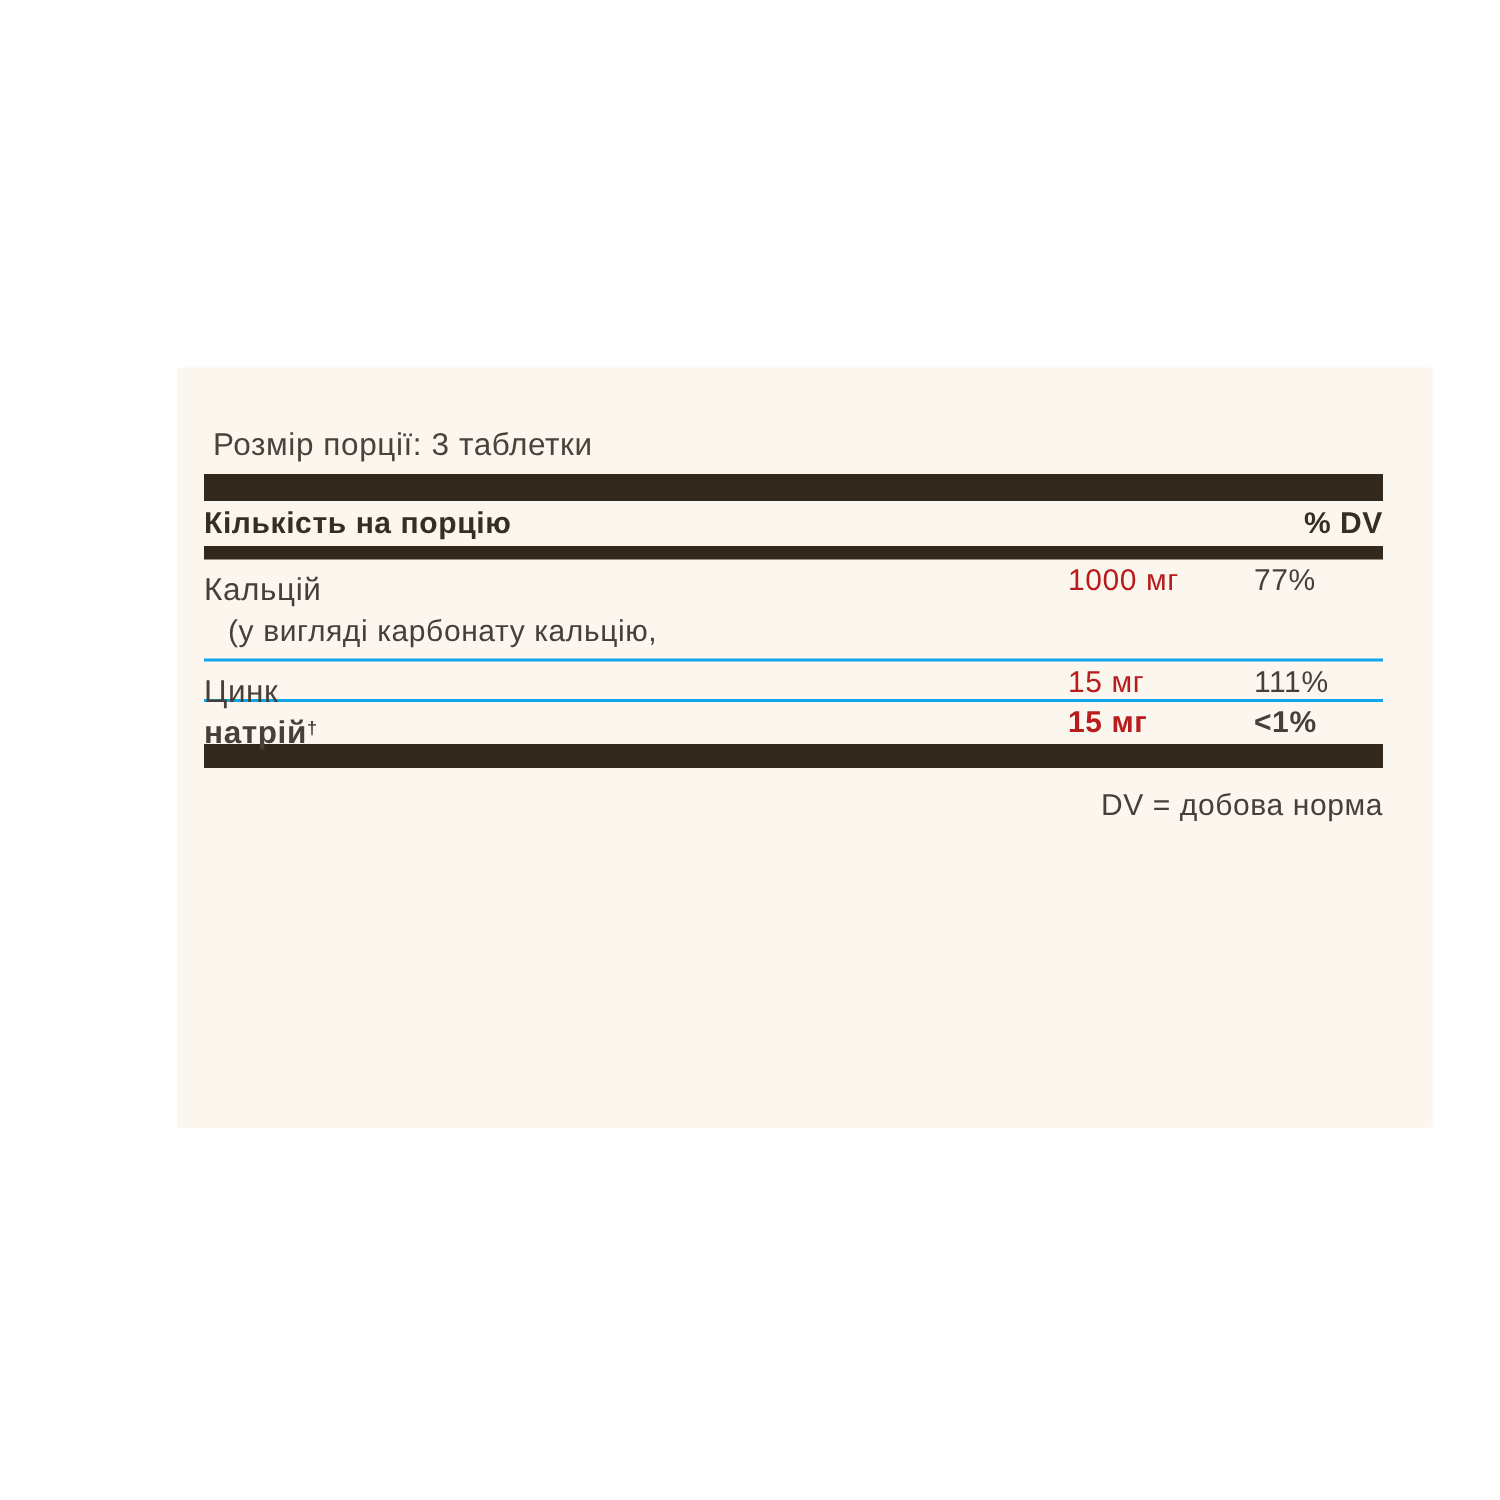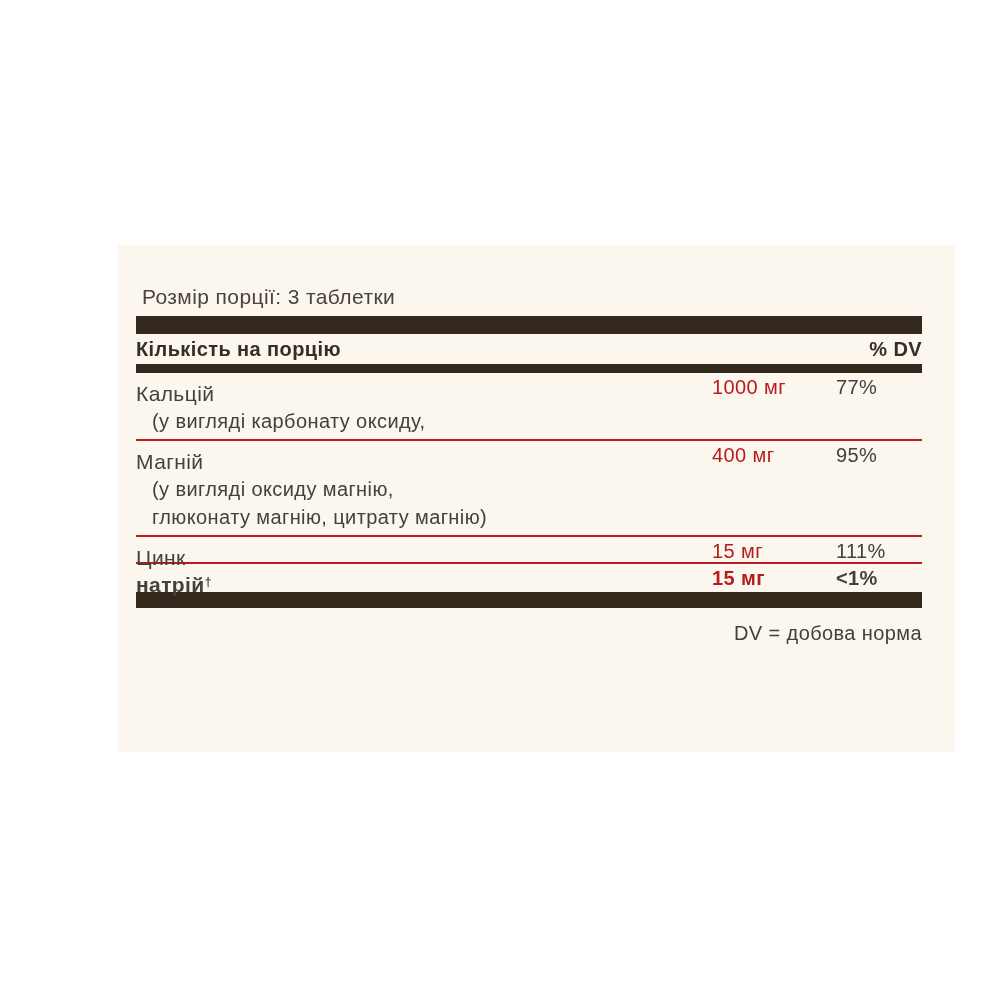--- a/index.html
+++ b/index.html
@@ -52,21 +52,21 @@
   .header-row {
     height: 30px;
     display: flex;
     align-items: center;
     justify-content: space-between;
     font-size: 20px;
     font-weight: bold;
     letter-spacing: 0.4px;
     color: #362e26;
   }
-  .nutrient-row { border-bottom: 2px solid #b91c1c; }
+  .nutrient-row { border-bottom: 2px solid #0ea5e9; }
   .nutrient-row.last { border-bottom: none; padding-bottom: 3px; font-weight: bold; }
   .row-main {
     display: grid;
     grid-template-columns: 1fr 124px 86px;
     padding-top: 3px;
     font-size: 20px;
   }
   .nutrient-name {
     position: relative;
     top: 7px;
@@ -126,35 +126,24 @@
 
       <div class="bar bar-medium"></div>
 
       <div class="nutrient-row">
         <div class="row-main">
           <span class="nutrient-name"><span>Кальцій</span><sup></sup></span>
           <span class="nutrient-amount">1000 мг</span>
           <span class="nutrient-dv">77%</span>
         </div>
         <div class="details">
-          <div class="detail-line">(у вигляді карбонату оксиду,</div>
+          <div class="detail-line">(у вигляді карбонату кальцію,</div>
         </div>
       </div>
 
-      <div class="nutrient-row">
-        <div class="row-main">
-          <span class="nutrient-name"><span>Магній</span><sup></sup></span>
-          <span class="nutrient-amount">400 мг</span>
-          <span class="nutrient-dv">95%</span>
-        </div>
-        <div class="details">
-          <div class="detail-line">(у вигляді оксиду магнію,</div>
-          <div class="detail-line">глюконату магнію, цитрату магнію)</div>
-        </div>
-      </div>
 
       <div class="nutrient-row">
         <div class="row-main">
           <span class="nutrient-name"><span>Цинк</span><sup></sup></span>
           <span class="nutrient-amount">15 мг</span>
           <span class="nutrient-dv">111%</span>
         </div>
       </div>
 
       <div class="nutrient-row last">

